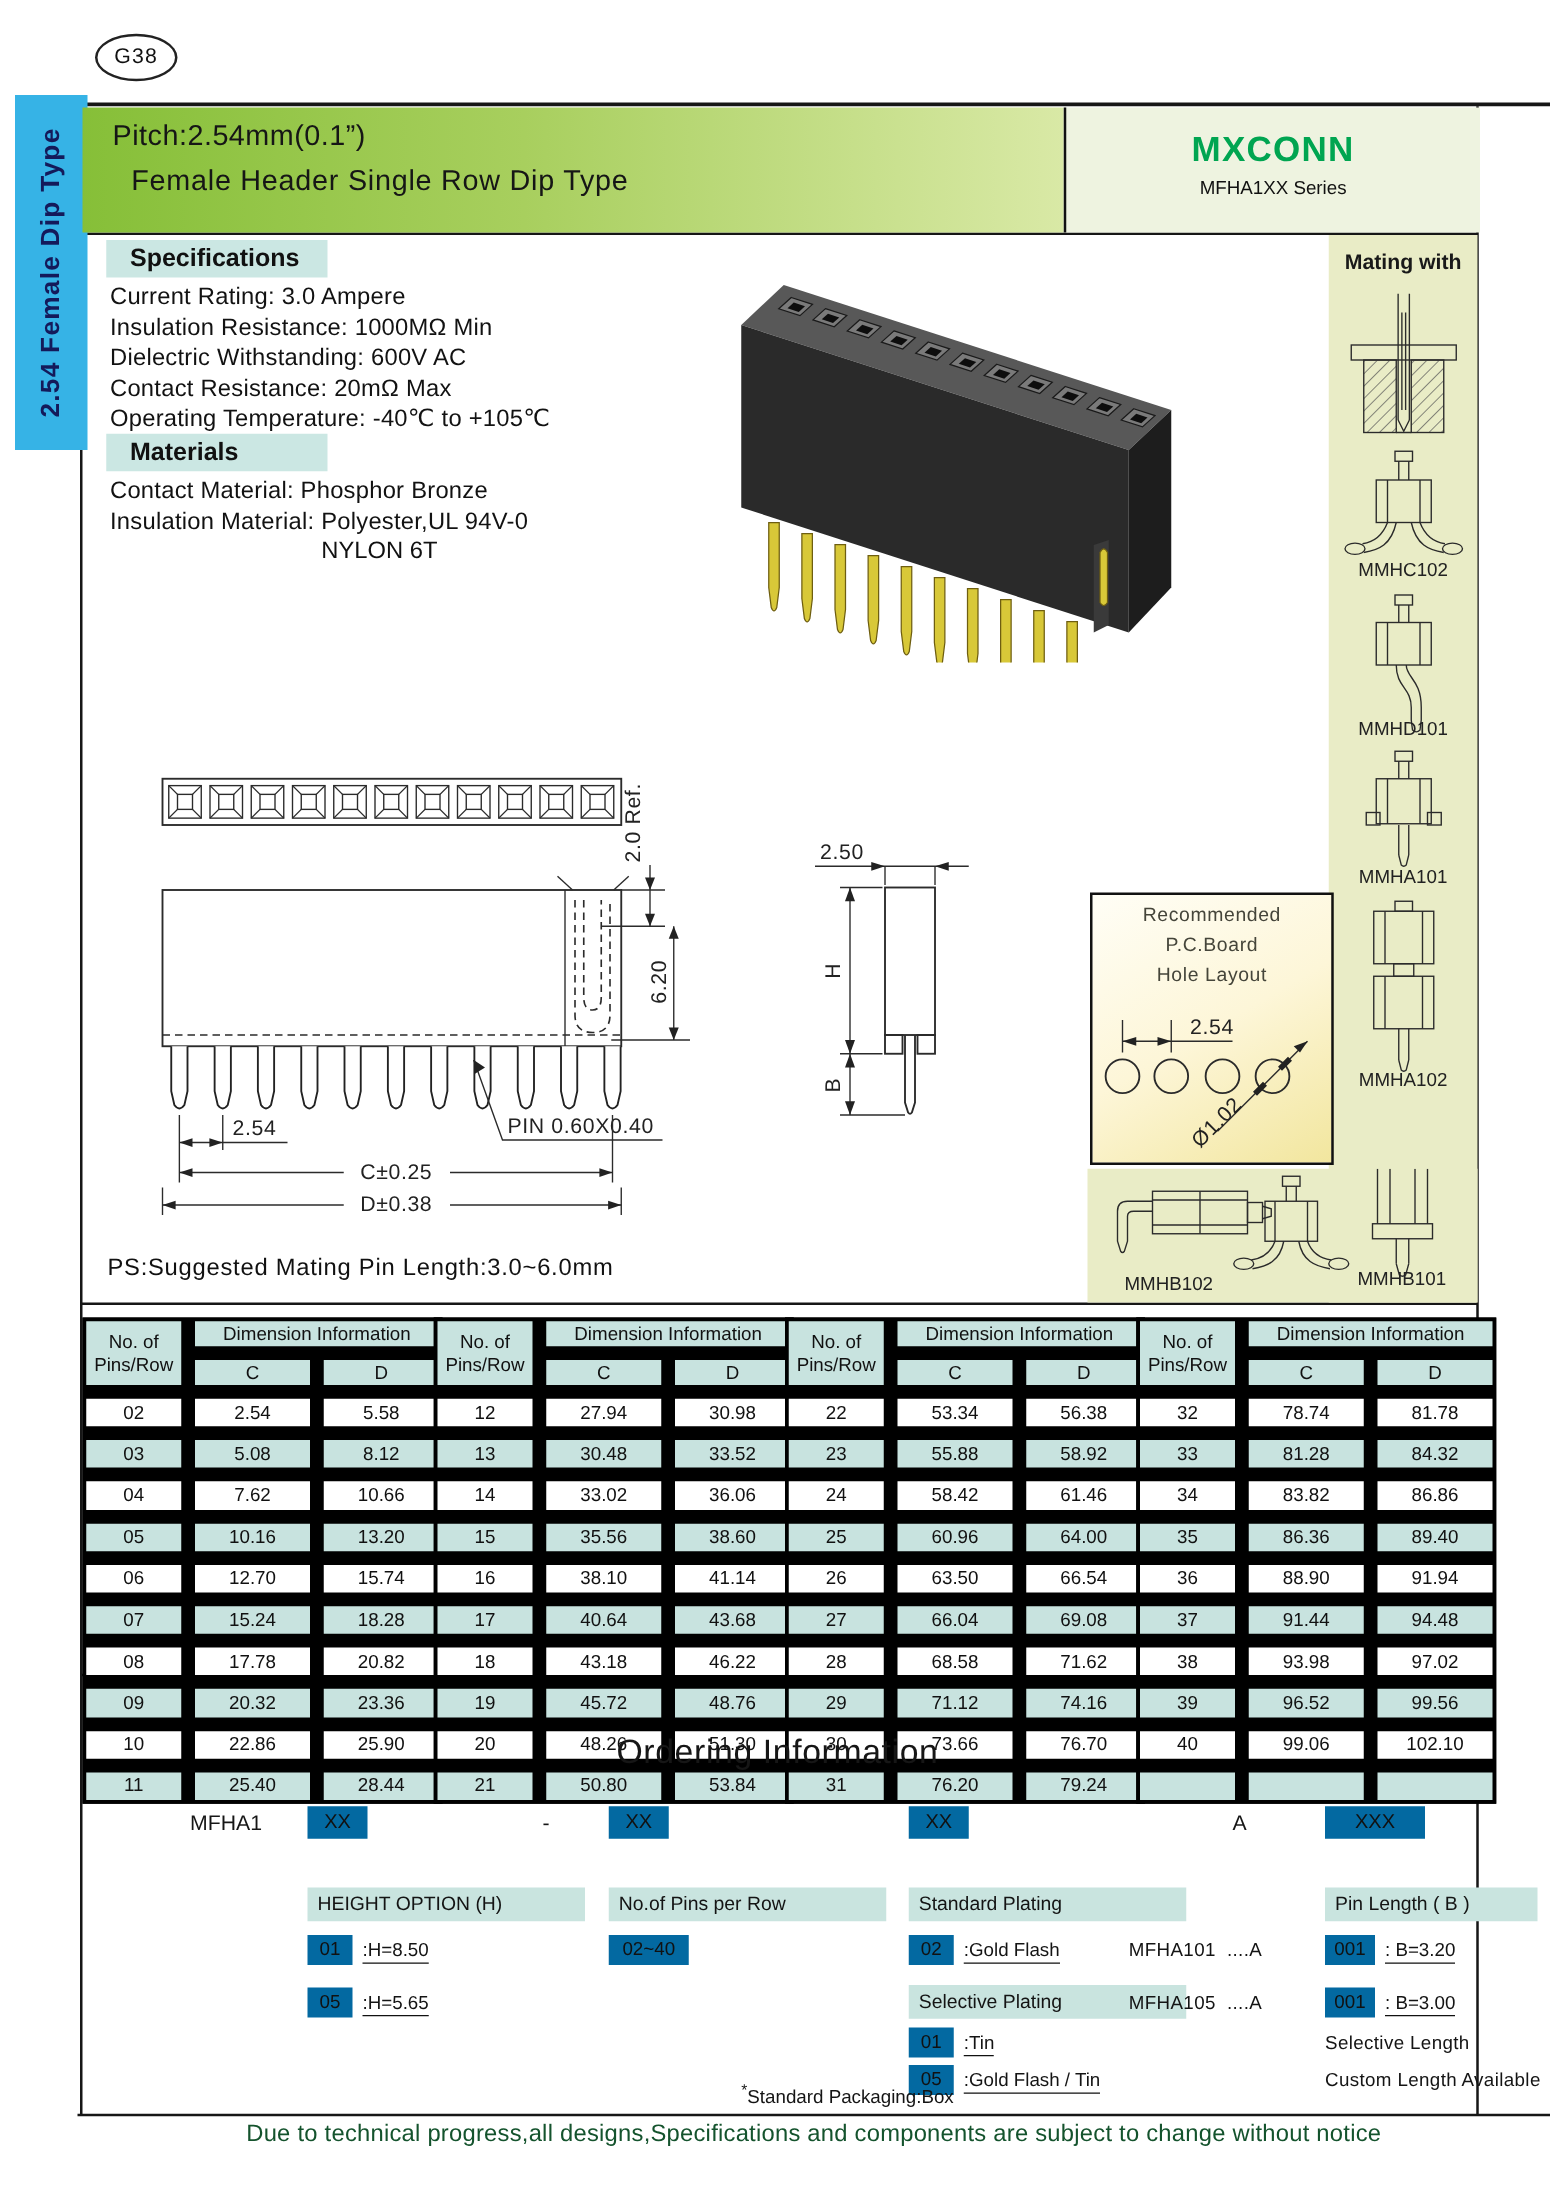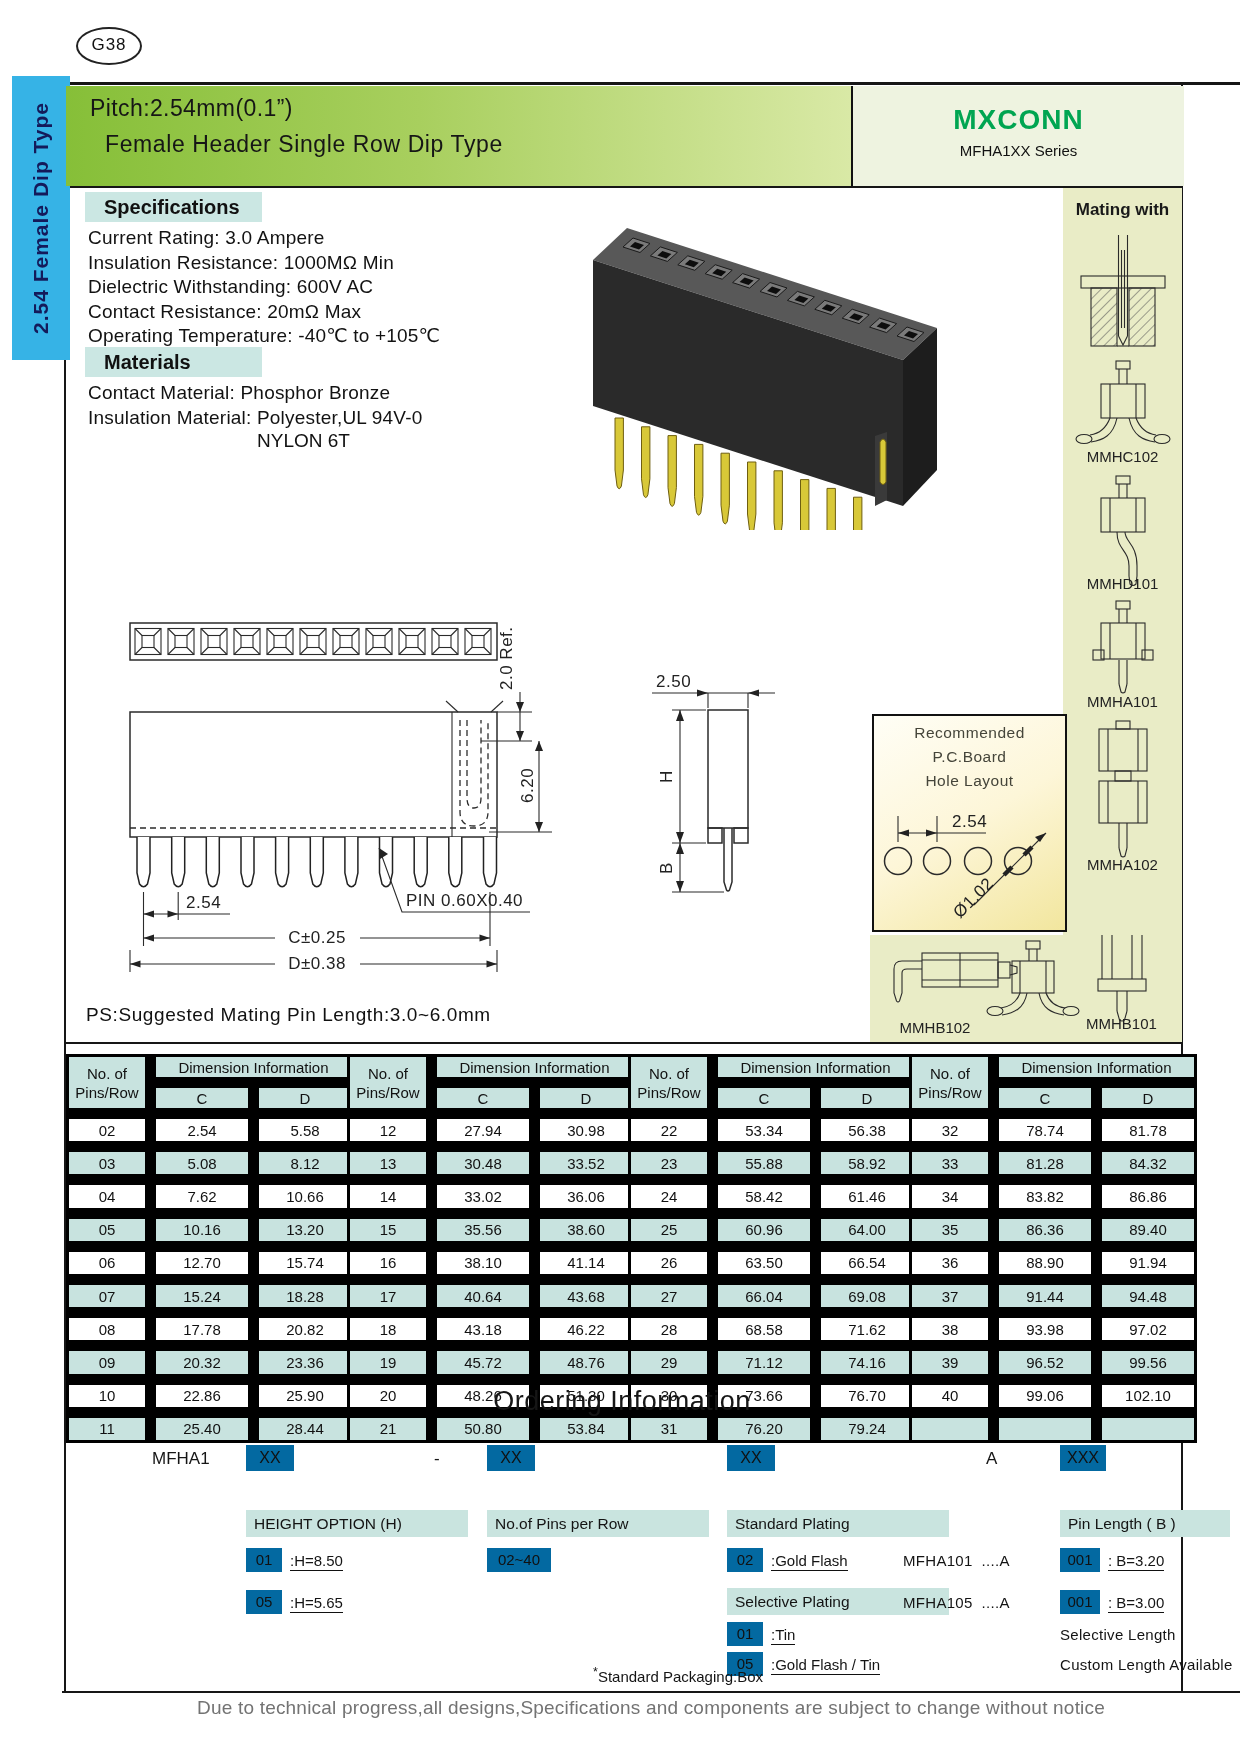--- a/index.html
+++ b/index.html
@@ -61,21 +61,21 @@
   
   #ordtitle{left:382px;top:1386px;width:480px;text-align:center;font-size:27px;color:#161616;letter-spacing:.5px;}
   .gbox{position:absolute;background:#0369a1;color:#111;text-align:center;font-size:16px;height:26px;line-height:26px;}
   .codetxt{position:absolute;font-size:17px;font-weight:500;color:#161616;}
   .obar{position:absolute;height:27px;background:#c9e4df;font-size:15.5px;font-weight:500;line-height:27px;padding-left:8px;color:#141414;}
   .oitem{position:absolute;font-size:15px;color:#141414;}
   .oitem .u{border-bottom:1.6px solid #111;padding-bottom:1px;}
   .onote{position:absolute;font-size:15px;color:#141414;letter-spacing:.3px;}
 
   #pkgnote{left:593px;top:1665px;font-size:15px;color:#141414;}
-  #footer{left:62px;top:1697px;width:1178px;text-align:center;font-size:19px;font-weight:500;color:#737373;letter-spacing:.2px;}
+  #footer{left:62px;top:1697px;width:1178px;text-align:center;font-size:19px;font-weight:500;color:#14532d;letter-spacing:.2px;}
 </style>
 </head>
 <body>
 
 <div id="page">
 
   <div class="hline" style="left:62px;top:82px;width:1178px;height:3px;"></div>
   <div class="vline" style="left:64px;top:85px;width:2px;height:1607px;"></div>
   <div class="vline" style="left:1181px;top:85px;width:2px;height:1607px;"></div>
   <div class="hline" style="left:64px;top:186px;width:1118px;height:2px;"></div>
@@ -612,21 +612,21 @@
     </div>
 
   <div id="ordtitle" class="abs">Ordering Information</div>
 
   <div class="codetxt" style="left:152px;top:1449px;">MFHA1</div>
   <div class="gbox" style="left:246px;top:1445px;width:48px;">XX</div>
   <div class="codetxt" style="left:434px;top:1449px;">-</div>
   <div class="gbox" style="left:487px;top:1445px;width:48px;">XX</div>
   <div class="gbox" style="left:727px;top:1445px;width:48px;">XX</div>
   <div class="codetxt" style="left:986px;top:1449px;">A</div>
-  <div class="gbox" style="left:1060px;top:1445px;width:46px;">XXX</div>
+  <div class="gbox" style="left:1060px;top:1445px;width:80px;">XXX</div>
 
   <div class="obar" style="left:246px;top:1510px;width:214px;">HEIGHT OPTION (H)</div>
   <div class="obar" style="left:487px;top:1510px;width:214px;">No.of Pins per Row</div>
   <div class="obar" style="left:727px;top:1510px;width:214px;">Standard Plating</div>
   <div class="obar" style="left:1060px;top:1510px;width:162px;">Pin Length ( B )</div>
 
   <div class="gbox" style="left:246px;top:1548px;width:36px;height:24px;line-height:24px;font-size:15px;">01</div>
   <div class="oitem" style="left:290px;top:1552px;"><span class="u">:H=8.50</span></div>
   <div class="gbox" style="left:487px;top:1548px;width:64px;height:24px;line-height:24px;font-size:15px;">02~40</div>
   <div class="gbox" style="left:727px;top:1548px;width:36px;height:24px;line-height:24px;font-size:15px;">02</div>

